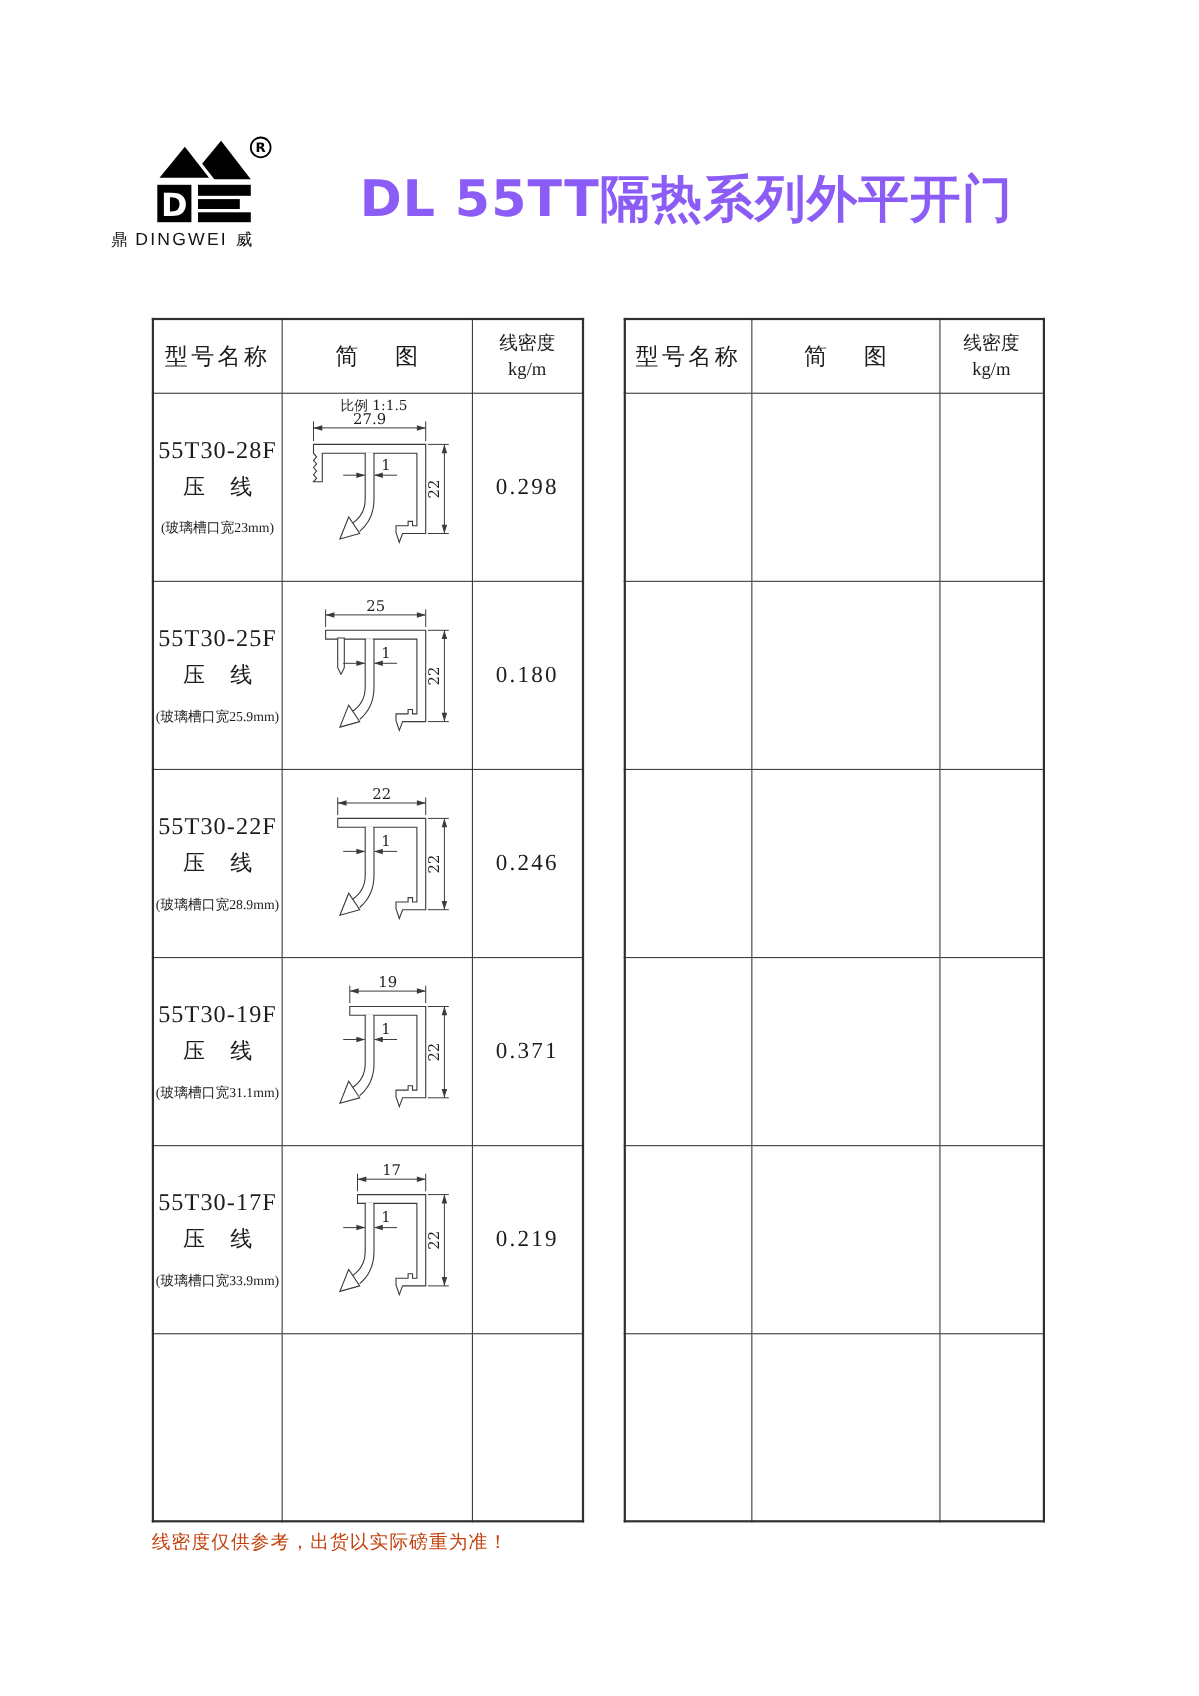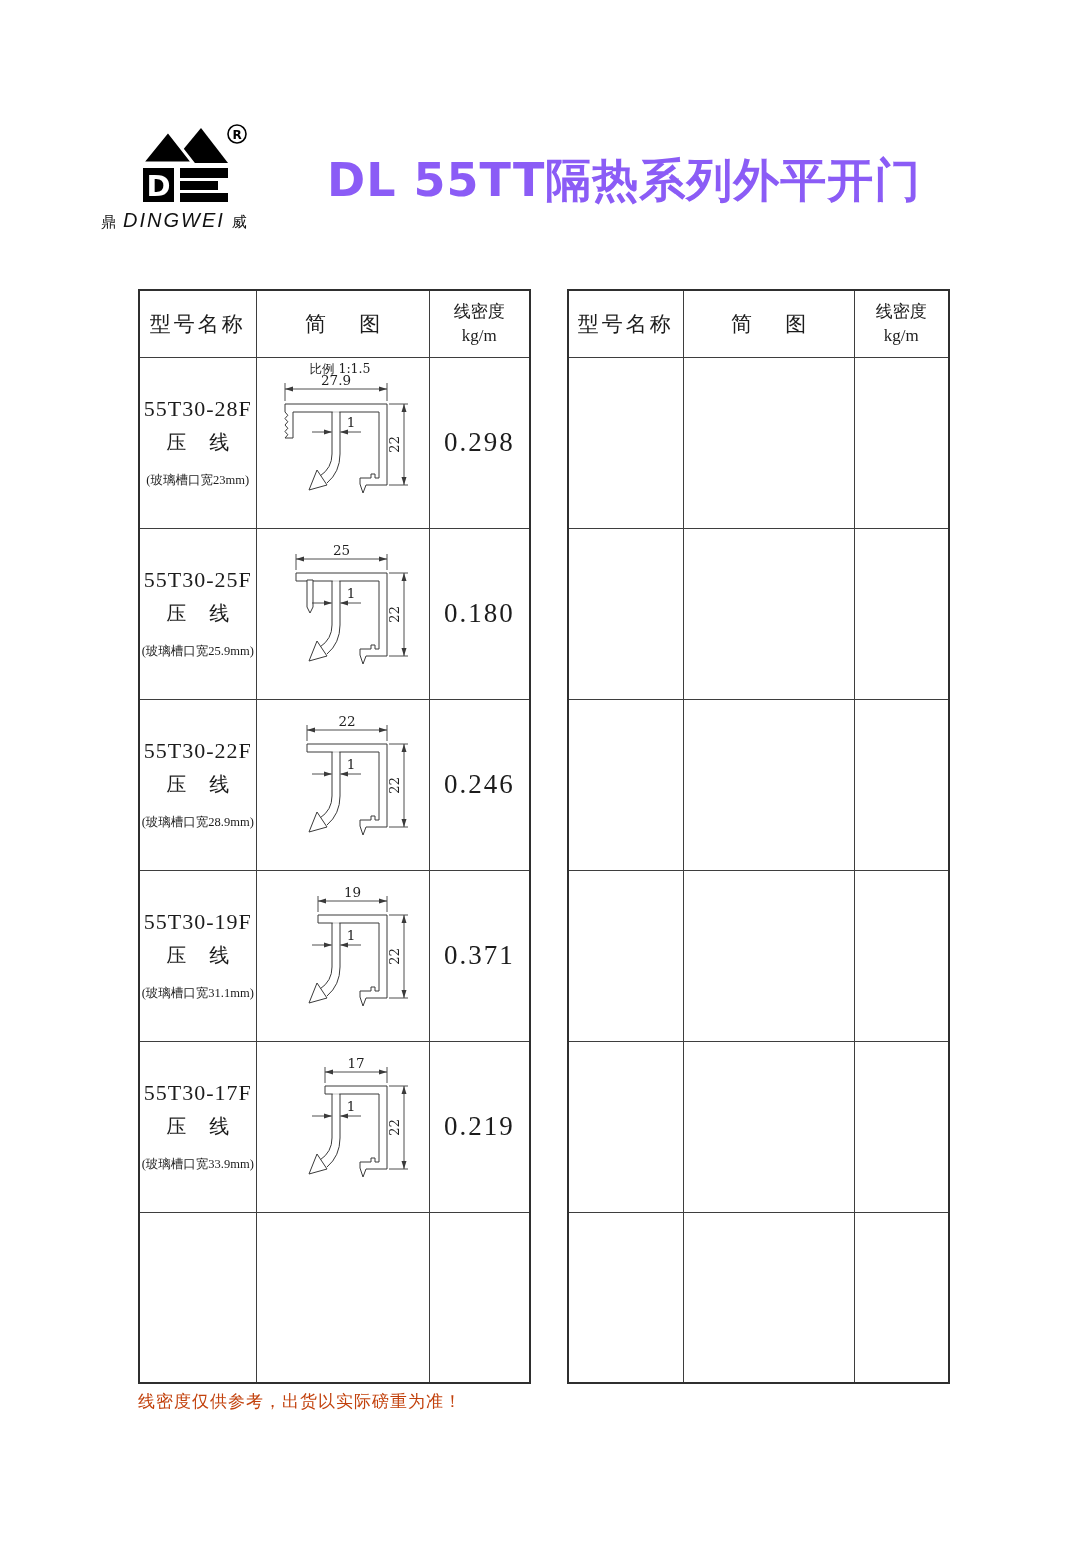--- a/index.html
+++ b/index.html
@@ -11,21 +11,21 @@
   .doc{position:absolute;inset:0;background:#fff;}
 
   
   .logo-icon{position:absolute;left:136px;top:118px;width:116px;height:96px;}
   .logo-textrow{
     position:absolute;left:101px;top:209px;width:160px;
     display:flex;align-items:baseline;gap:7px;
     font-family:"Liberation Sans","DejaVu Sans",sans-serif;color:#111;
   }
   .logo-cn{font-size:15px;font-family:"Liberation Serif",serif;}
-  .logo-latin{font-size:20px;letter-spacing:2px;font-style:italic;}
+  .logo-latin{font-size:16px;letter-spacing:2px;}
 
   
   .title{
     position:absolute;left:327px;top:150px;width:600px;
     font-family:"DejaVu Sans","Liberation Sans",sans-serif;
     font-size:46px;font-weight:bold;letter-spacing:1px;color:#8b5cf6;white-space:nowrap;
   }
 
   
   table.tbl{
@@ -41,21 +41,21 @@
   tr.hdr{height:67px;}
   tr.row{height:171px;}
 
   .hdr-model{font-size:21px;letter-spacing:3px;}
   .hdr-diagram{font-size:21px;letter-spacing:14px;text-indent:14px;}
   .hdr-density{font-size:17px;line-height:1.4;}
 
   .model-name{font-size:22px;letter-spacing:1px;}
   .model-cat{font-size:20px;letter-spacing:9px;text-indent:9px;margin-top:7px;}
   .model-note{font-size:12.5px;margin-top:16px;white-space:nowrap;letter-spacing:0;}
-  .density{font-size:27px;letter-spacing:2px;}
+  .density{font-size:21px;letter-spacing:2px;}
 
   svg.diag{display:block;margin:0 auto;}
 
   
   .footnote{
     position:absolute;left:138px;top:1390px;font-size:17px;letter-spacing:1px;color:#c2410c;
   }
 </style>
 </head>
 <body>

